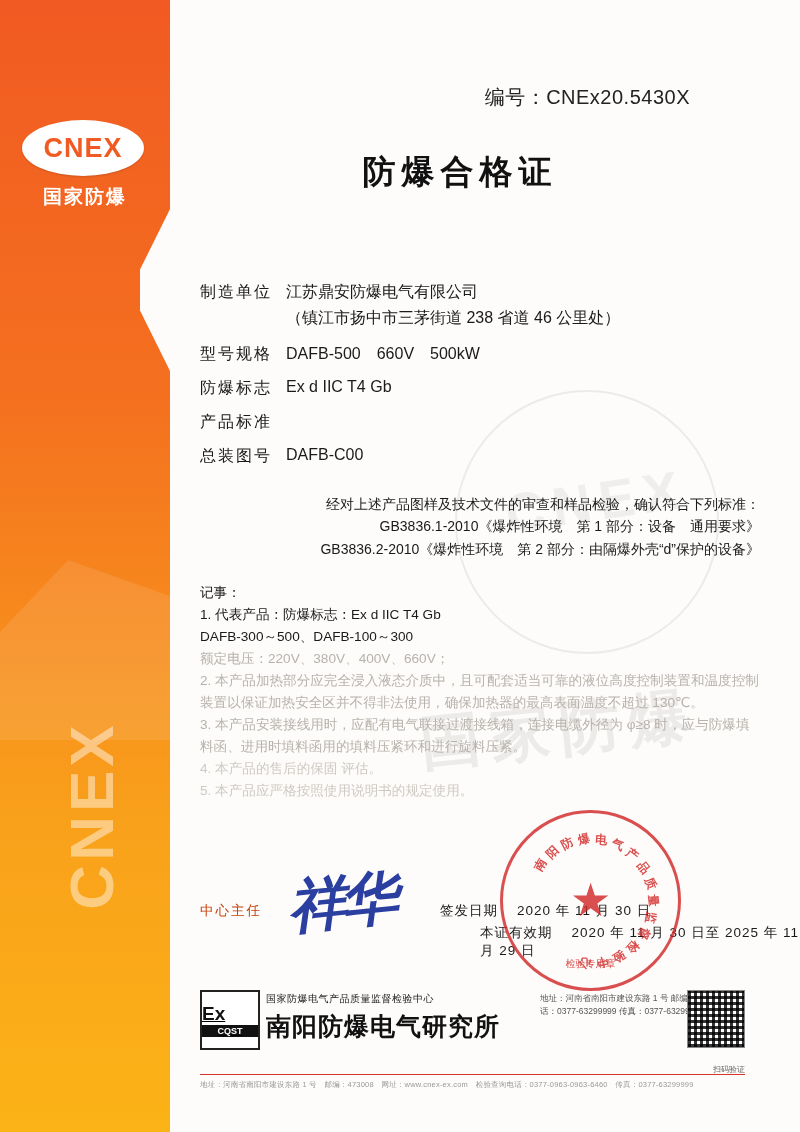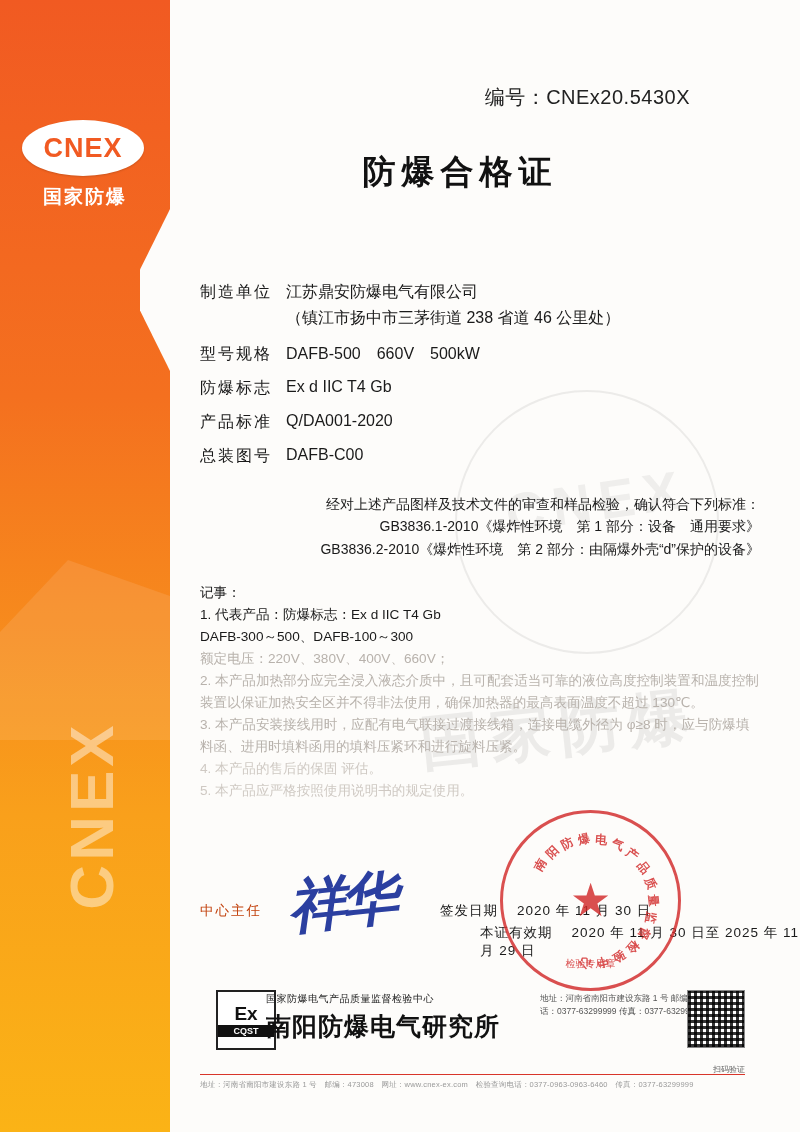--- a/index.html
+++ b/index.html
@@ -151,23 +151,23 @@
   .seal-bottom{
     position:absolute;left:50%;bottom:17px;transform:translateX(-50%);
     font-size:10px;color:#d22a2a;white-space:nowrap;
   }
 
   
   .footer{
     position:absolute;left:200px;top:990px;width:545px;height:72px;
   }
   .foot-badge{
-    position:absolute;left:16px;top:0;width:56px;height:56px;
+    position:absolute;left:0;top:0;width:56px;height:56px;
     border:2px solid #222;display:flex;flex-direction:column;
-    align-items:center;justify-content:center;background:#fff;
+    justify-content:center;background:#fff;text-decoration:underline;
   }
   .foot-badge .ex{font-size:19px;font-weight:bold;color:#111;}
   .foot-badge .cqst{font-size:9px;font-weight:bold;color:#fff;background:#111;width:100%;text-align:center;padding:1px 0;}
   .foot-org{
     position:absolute;left:66px;top:2px;font-size:10px;color:#222;letter-spacing:.5px;
   }
   .foot-name{
     position:absolute;left:66px;top:20px;font-size:25px;font-weight:bold;color:#111;letter-spacing:1px;
   }
   .foot-contact{
@@ -228,21 +228,20 @@
     <div class="row tight">
       <div class="lbl">型号规格</div>
       <div class="val">DAFB-500　660V　500kW</div>
     </div>
     <div class="row tight">
       <div class="lbl">防爆标志</div>
       <div class="val">Ex d IIC T4 Gb</div>
     </div>
     <div class="row tight">
       <div class="lbl">产品标准</div>
-      <div class="val">Q/DA001-2020</div>
     </div>
     <div class="row tight">
       <div class="lbl">总装图号</div>
       <div class="val">DAFB-C00</div>
     </div>
   </div>
 
   <div class="para">
     <div>经对上述产品图样及技术文件的审查和样品检验，确认符合下列标准：</div>
     <div>GB3836.1-2010《爆炸性环境　第 1 部分：设备　通用要求》</div>

